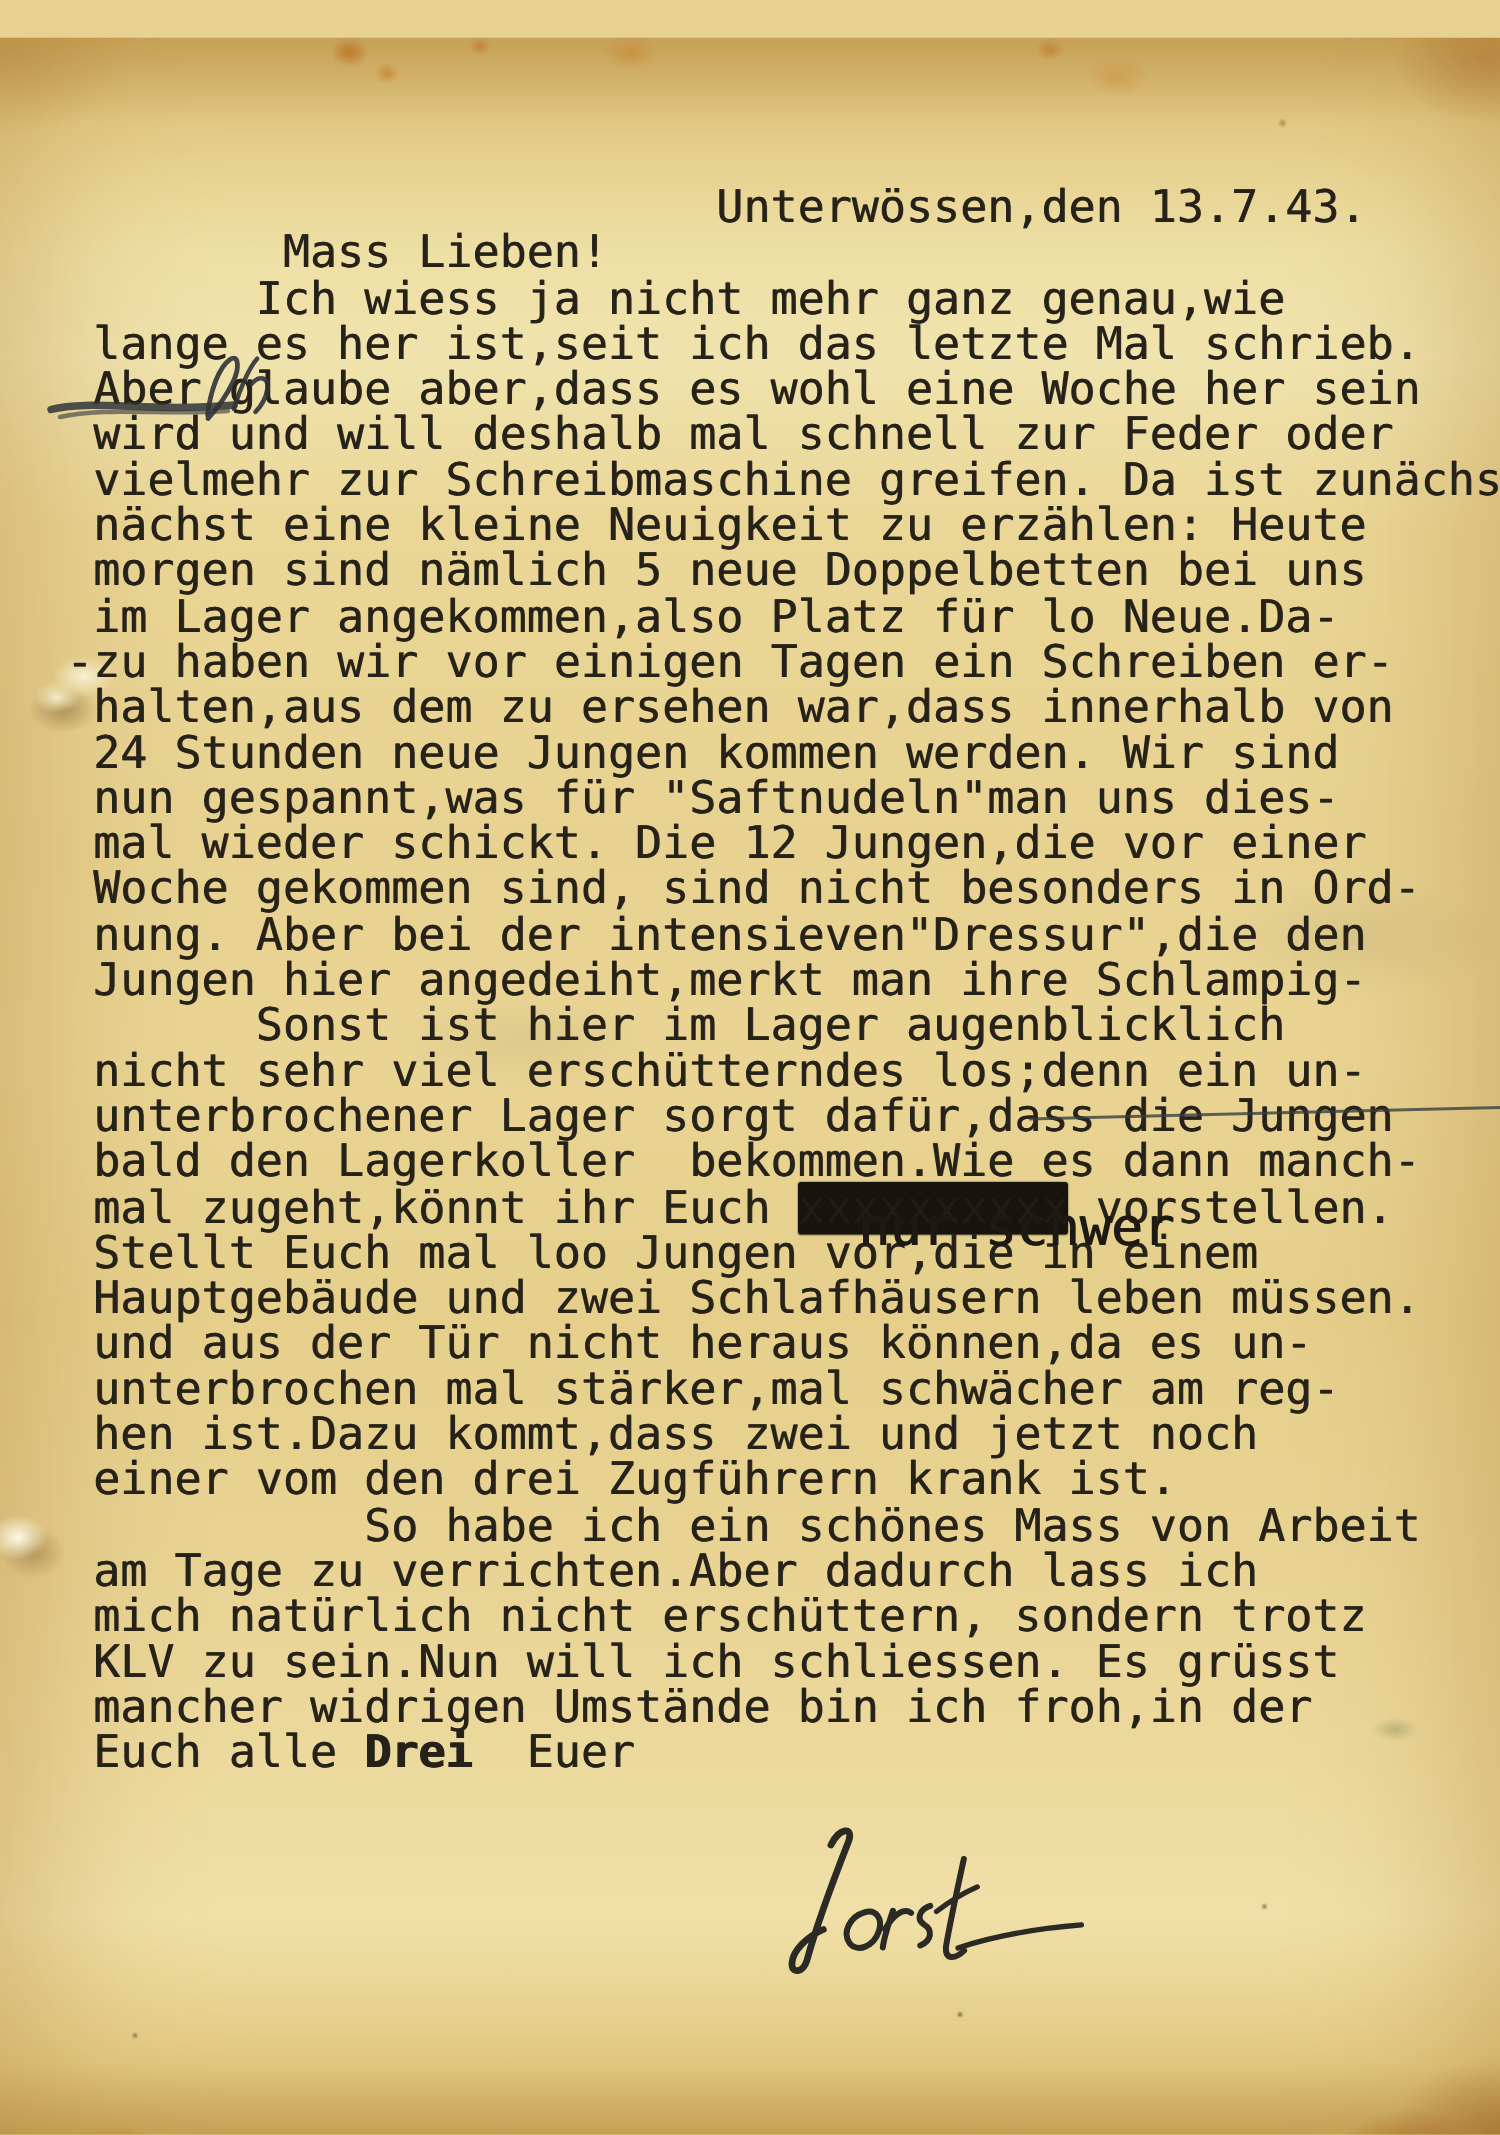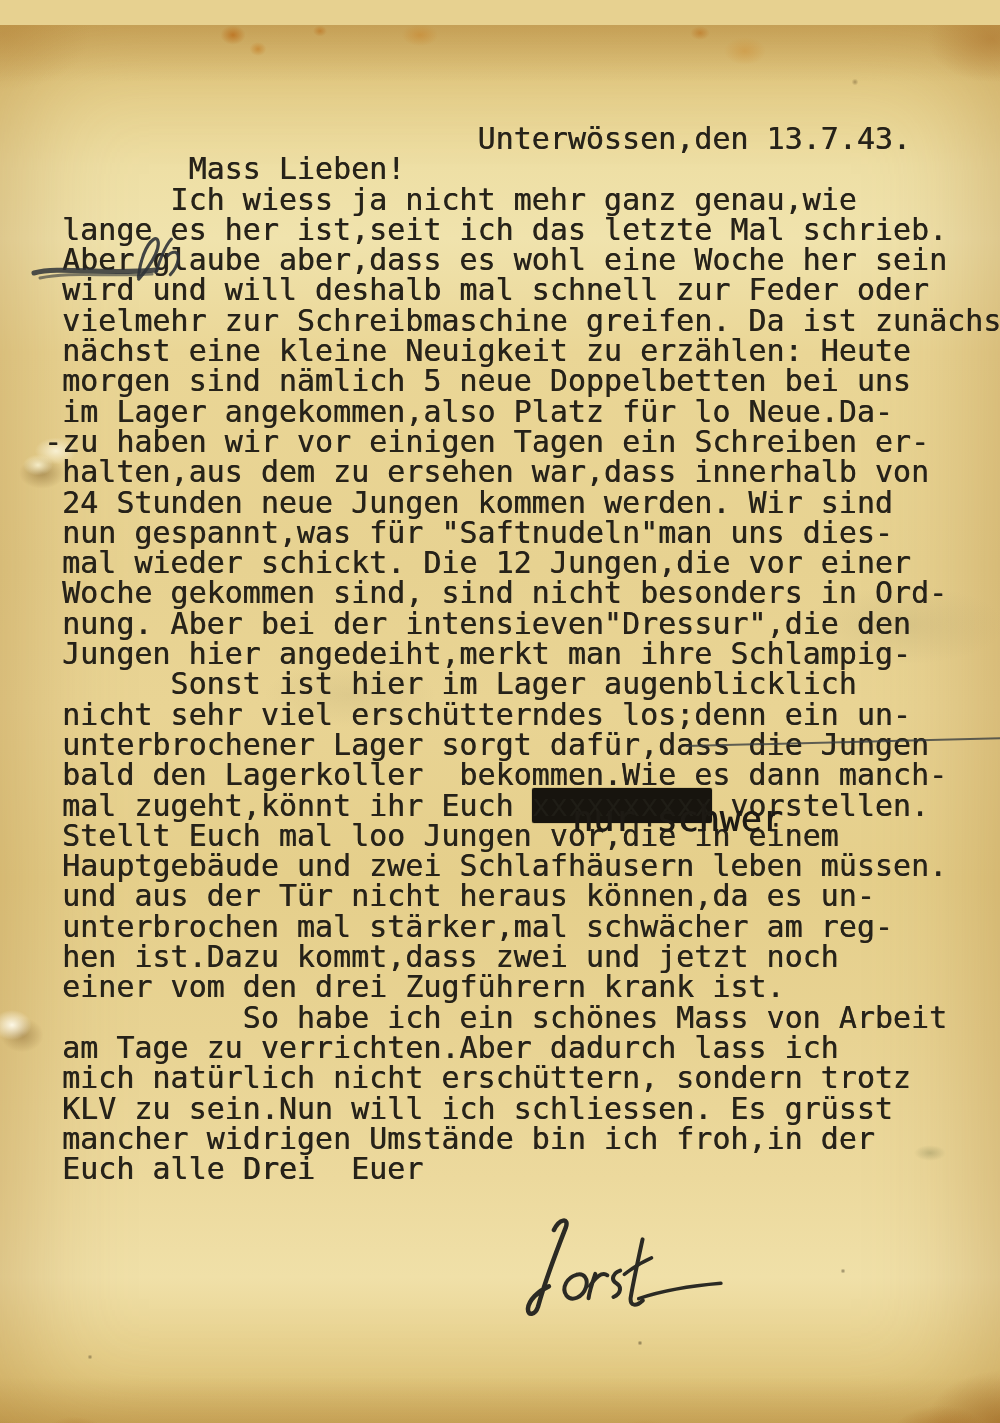--- a/index.html
+++ b/index.html
@@ -64,21 +64,21 @@
   .letter{
     position:absolute;left:62px;top:99px;width:938px;
     font-size:30px;line-height:30.3px;color:#262219;
     text-shadow:0.45px 0 rgba(33,30,24,.85);
   }
   .ln{white-space:pre;height:30.3px;}
   .blackout{
     color:transparent;background:#17140e;border-radius:2px;
     box-shadow:0 0 1px #17140e;
   }
-  .dbl{font-weight:normal;text-shadow:0.8px 0 currentColor;text-align:center;}
+  .dbl{font-weight:bold;text-shadow:0.8px 0 currentColor;text-align:center;}
   .insertion{
     position:absolute;left:572px;top:774px;
     font-size:35px;font-weight:normal;color:#1d1a14;
     text-shadow:0.8px 0 currentColor;white-space:pre;
   }
   .pen-line{
     position:absolute;left:686px;top:720px;width:330px;height:2.4px;
     background:rgba(55,60,63,.78);
     transform:rotate(-1.4deg);transform-origin:left center;
   }

